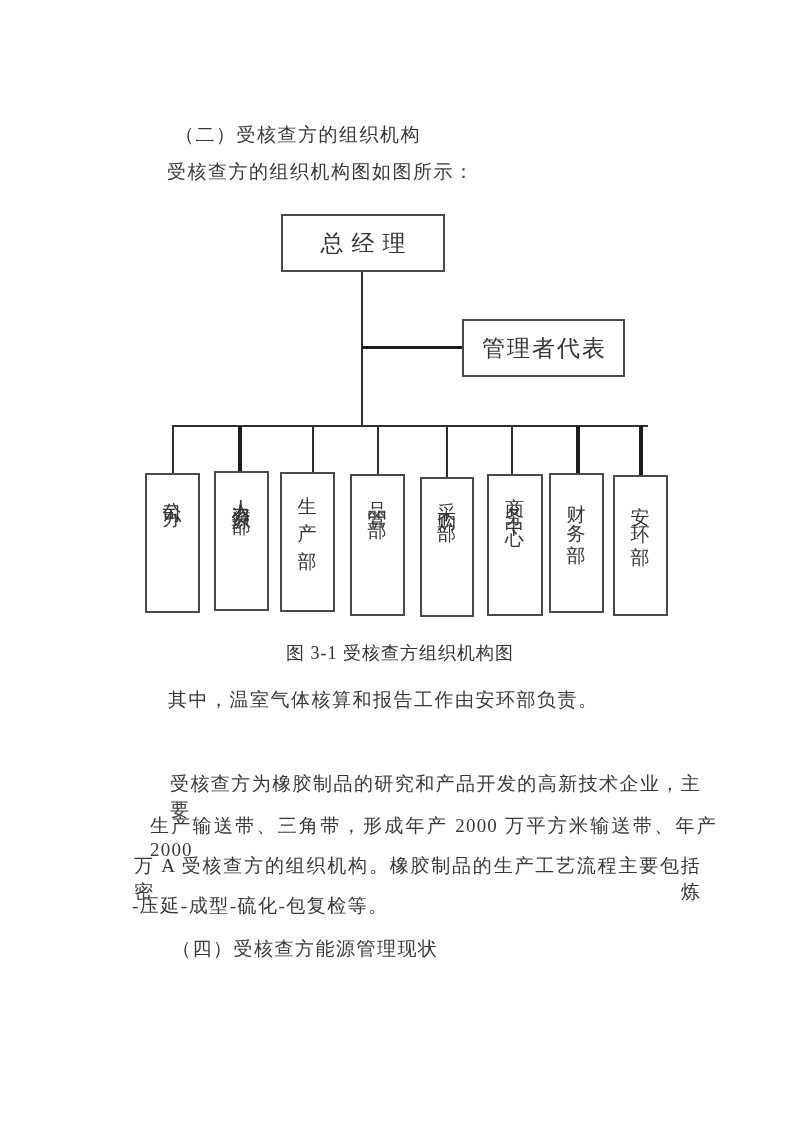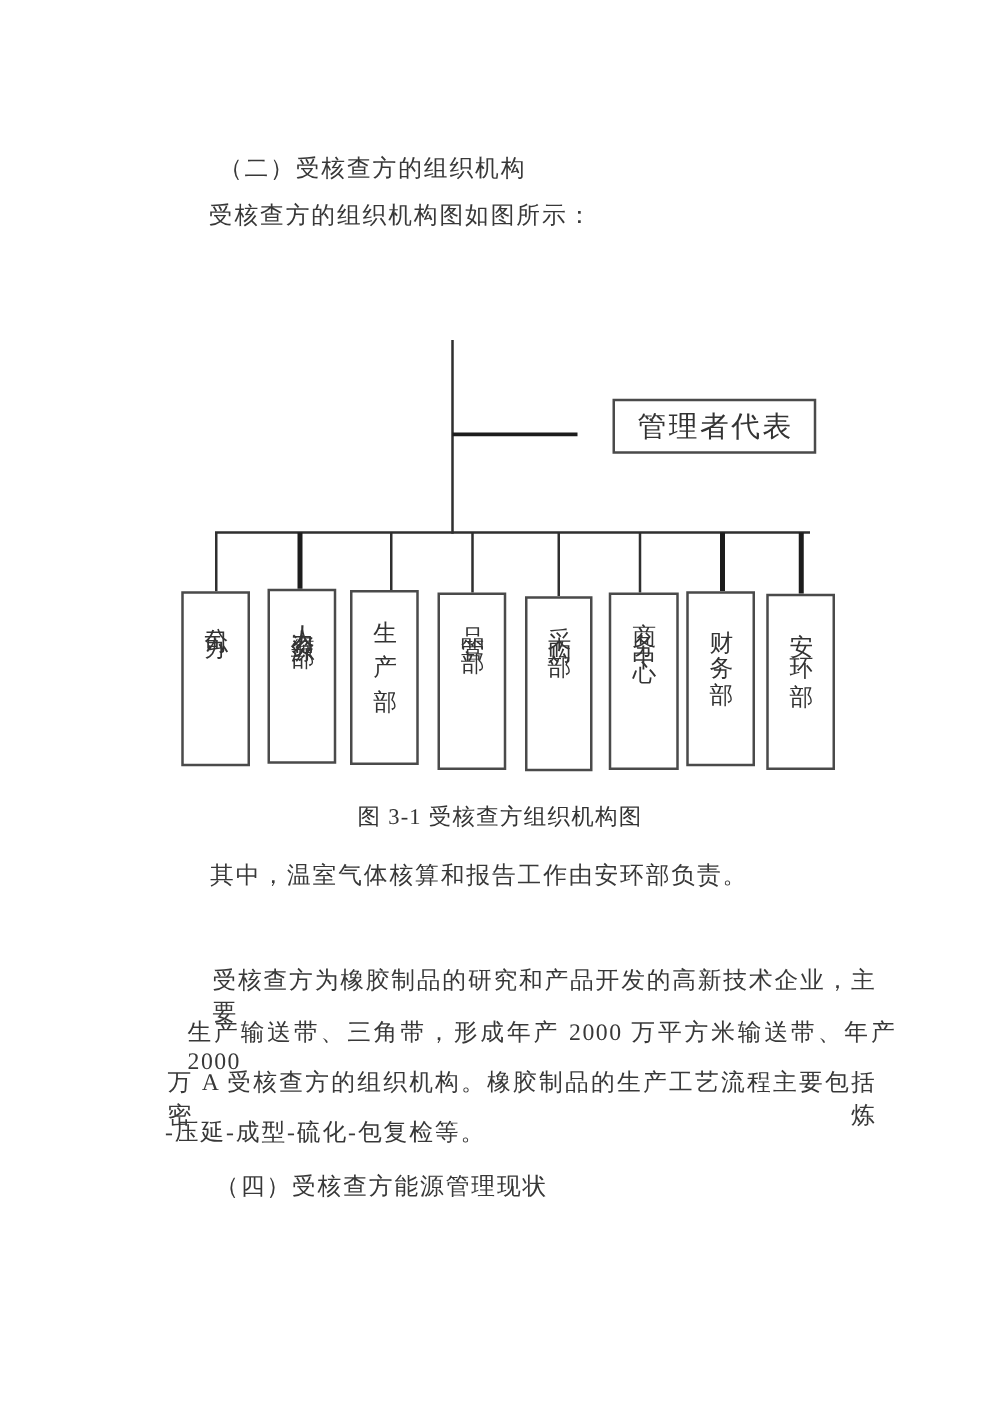--- a/index.html
+++ b/index.html
@@ -74,26 +74,29 @@
 </head>
 <body>
 
 <div class="page">
 
   <div class="tline" style="left:154px; top:122px;margin-left:21px;">（二）受核查方的组织机构</div>
   <div class="tline" style="left:167px; top:159px;">受核查方的组织机构图如图所示：</div>
 
   <div class="abs" style="left:0; top:0; width:800px; height:660px;">
 
+    <div class="obox big ls8" style="left:281px; top:214px; width:164px; height:58px;">
+      <span>总经理</span>
+    </div>
 
     <div class="cline" style="left:361px; top:272px; width:2px; height:155px;"></div>
 
     <div class="cline" style="left:362px; top:346px; width:100px; height:3px; background:#1c1c1c;"></div>
 
-    <div class="obox big ls2" style="left:490px; top:319px; width:163px; height:44px;">
+    <div class="obox big ls2" style="left:462px; top:319px; width:163px; height:58px;">
       <span>管理者代表</span>
     </div>
 
     <div class="cline" style="left:172px; top:425px; width:476px; height:2px;"></div>
 
     <div class="cline" style="left:172px; top:426px; width:2px; height:48px;"></div>
     <div class="cline" style="left:238px; top:426px; width:4px; height:46px; background:#1c1c1c;"></div>
     <div class="cline" style="left:312px; top:426px; width:2px; height:47px;"></div>
     <div class="cline" style="left:377px; top:426px; width:1.5px; height:49px;"></div>
     <div class="cline" style="left:446px; top:426px; width:2px; height:51px;"></div>

